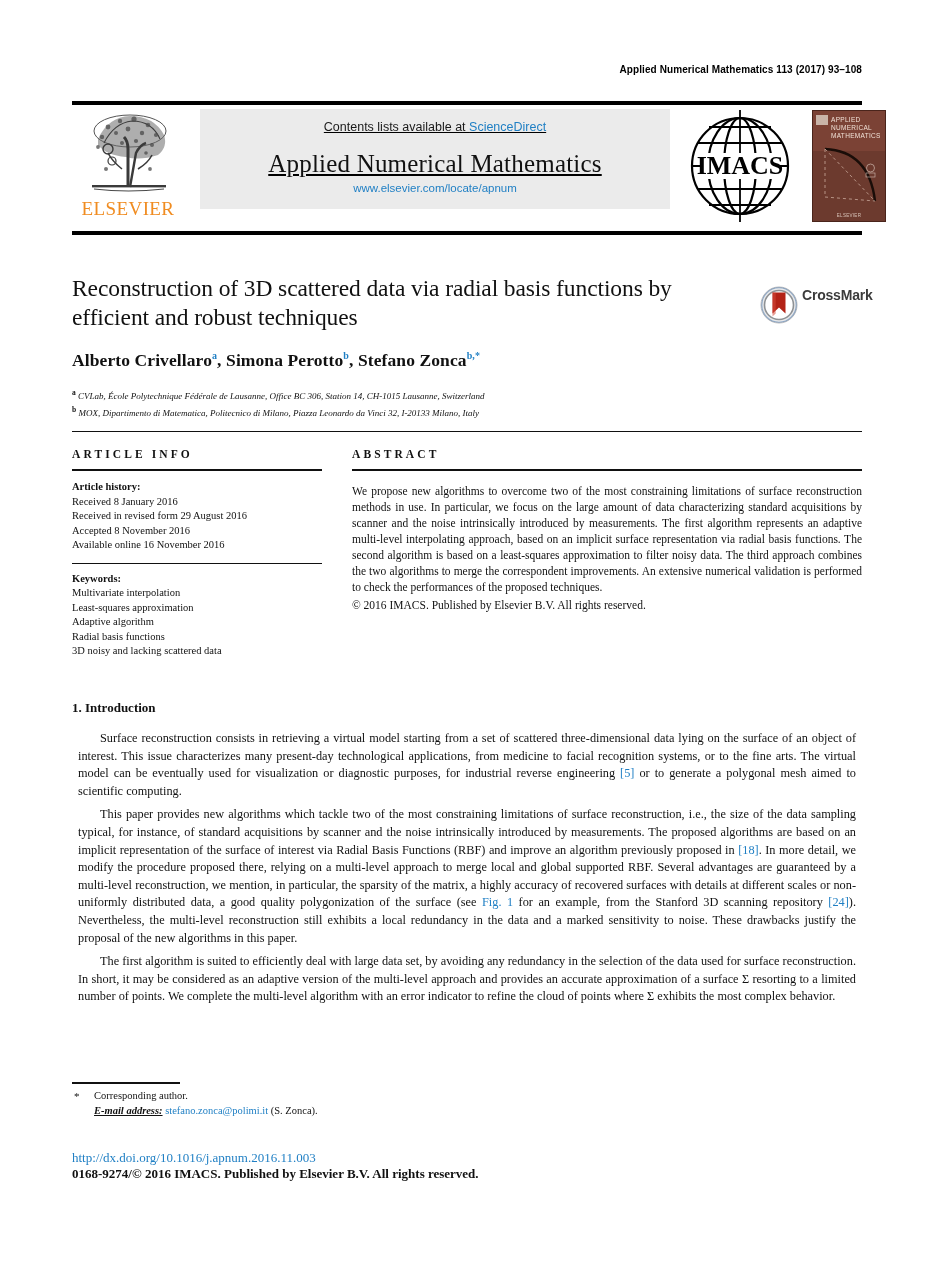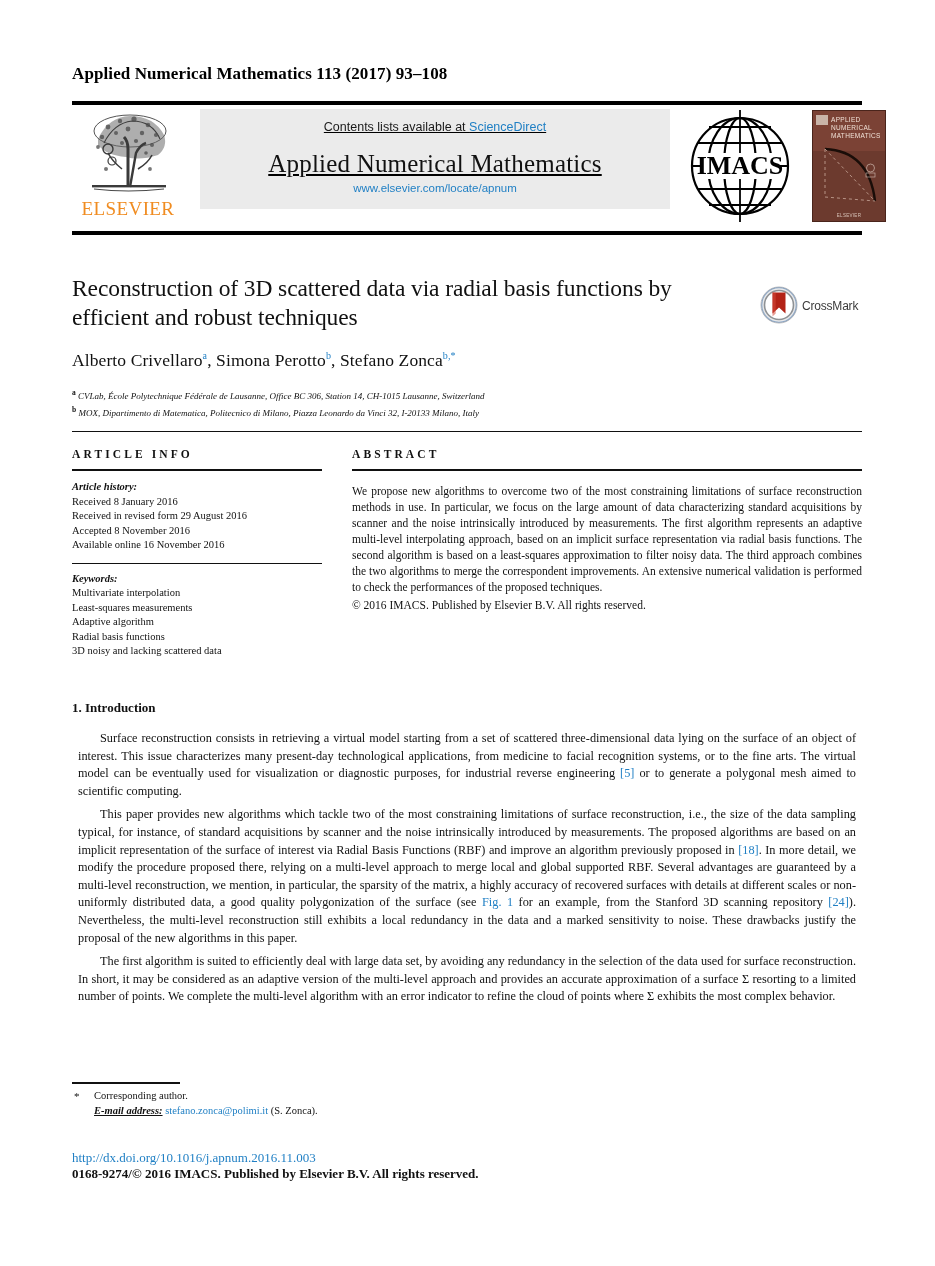--- a/index.html
+++ b/index.html
@@ -23,23 +23,23 @@
     width: 935px;
     height: 1266px;
     background: #fff;
   }
 
   
   .running-head {
     position: absolute;
     left: 72px; top: 64px;
     width: 790px;
-    text-align: left;
-    font-family: Liberation Serif, serif;
-    font-size: 17px;
+    text-align: right;
+    font-family: Liberation Sans, sans-serif;
+    font-size: 10px;
     font-weight: bold;
     letter-spacing: .1px;
   }
 
   
   .rule-thick {
     position: absolute;
     left: 72px;
     width: 790px;
     height: 4px;
@@ -181,20 +181,21 @@
     color: #111;
     margin: 0;
     letter-spacing: -.1px;
   }
   .authors {
     margin-top: 18px;
     font-family: "Liberation Serif", serif;
     font-size: 17.5px;
     color: #111;
     letter-spacing: .1px;
+    font-weight: bold;
   }
   .authors sup {
     font-size: 10px;
     color: #1F7FC4;
     vertical-align: super;
   }
   .affil {
     position: absolute;
     left: 72px; top: 386px;
     width: 700px;
@@ -216,24 +217,24 @@
     position: absolute;
     left: 760px; top: 286px;
     width: 100px; height: 40px;
   }
   .crossmark .cm-logo {
     position: absolute; left: 0; top: 0;
     width: 38px; height: 38px;
   }
   .crossmark .cm-text {
     position: absolute;
-    left: 42px; top: 13px;
+    left: 42px; top: 1px;
     font-family: "Liberation Sans", sans-serif;
-    font-size: 12px;
-    font-weight: normal;
+    font-size: 14px;
+    font-weight: bold;
     color: #3b3b3b;
     letter-spacing: -.2px;
   }
 
   
   .rule-head {
     position: absolute;
     left: 72px;
     top: 431px;
     width: 790px;
@@ -272,21 +273,20 @@
     background: #111;
   }
   .info-group {
     margin-top: 9px;
     font-family: "Liberation Serif", serif;
     font-size: 10.5px;
     line-height: 14.5px;
     color: #111;
   }
   .info-group .lab {
-    font-style: italic;
     font-weight: bold;
     display: block;
   }
   .abs-body {
     margin-top: 12px;
     font-family: "Liberation Serif", serif;
     font-size: 11.5px;
     line-height: 16px;
     text-align: justify;
     color: #111;
@@ -488,21 +488,21 @@
       <span>Received in revised form 29 August 2016</span><br>
       <span>Accepted 8 November 2016</span><br>
       <span>Available online 16 November 2016</span>
     </div>
 
     <div class="hr-thin"></div>
 
     <div class="info-group" style="margin-top:0">
       <span class="lab">Keywords:</span>
       <span>Multivariate interpolation</span><br>
-      <span>Least-squares measurements</span><br>
+      <span>Least-squares approximation</span><br>
       <span>Adaptive algorithm</span><br>
       <span>Radial basis functions</span><br>
       <span>3D noisy and lacking scattered data</span>
     </div>
   </div>
 
   <div class="col-abs">
     <div class="sec-head">ABSTRACT</div>
     <div class="hr-sec"></div>
     <div class="abs-body">We propose new algorithms to overcome two of the most constraining limitations of surface reconstruction methods in use. In particular, we focus on the large amount of data characterizing standard acquisitions by scanner and the noise intrinsically introduced by measurements. The first algorithm represents an adaptive multi-level interpolating approach, based on an implicit surface representation via radial basis functions. The second algorithm is based on a least-squares approximation to filter noisy data. The third approach combines the two algorithms to merge the correspondent improvements. An extensive numerical validation is performed to check the performances of the proposed techniques.</div>

